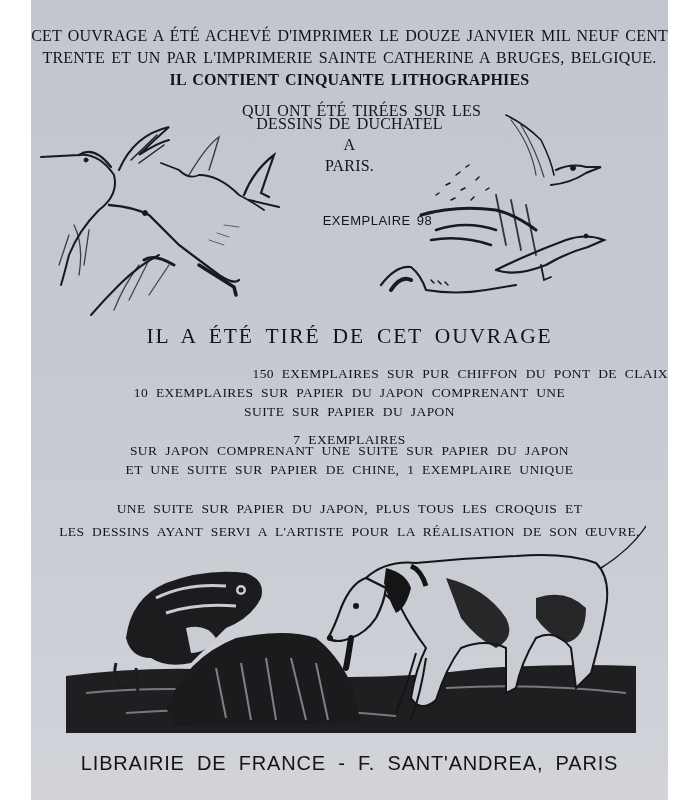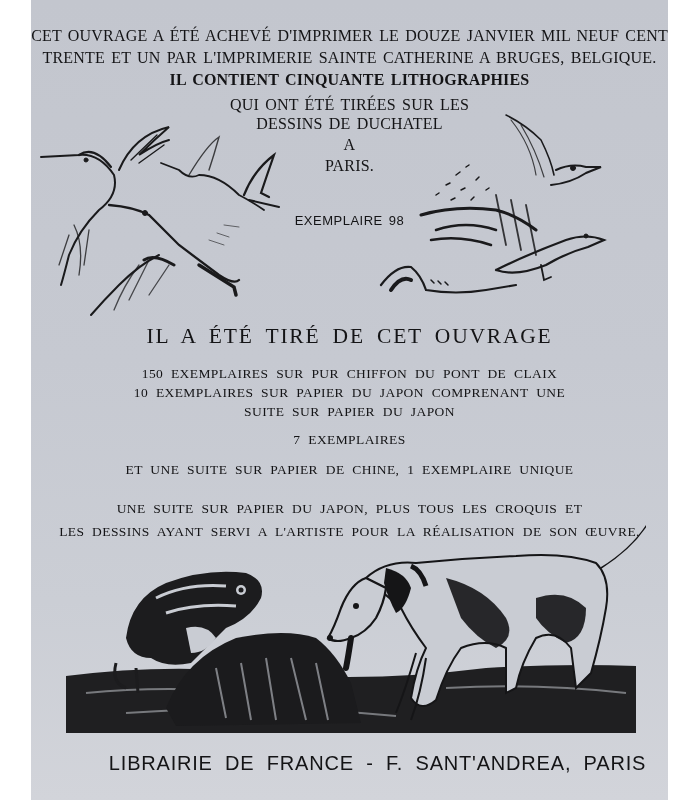--- a/index.html
+++ b/index.html
@@ -30,20 +30,21 @@
       text-align: center;
       white-space: nowrap;
       letter-spacing: 0.2px;
       word-spacing: 2px;
     }
     .colophon { font-size: 16px; }
     .exemplaire {
       font-family: "Liberation Sans", "DejaVu Sans", sans-serif;
       font-size: 13px;
       letter-spacing: 0.5px;
+      padding-left: 28px;
     }
     .heading {
       font-size: 21.5px;
       letter-spacing: 1.8px;
       word-spacing: 5px;
     }
     .tirage {
       font-size: 13.5px;
       letter-spacing: 0.4px;
       word-spacing: 4px;
@@ -61,21 +62,21 @@
     svg { display: block; }
   </style>
 </head>
 <body>
 
 <div class="page">
 
   <div class="line colophon" style="top:27px;">CET OUVRAGE A ÉTÉ ACHEVÉ D'IMPRIMER LE DOUZE JANVIER MIL NEUF CENT</div>
   <div class="line colophon" style="top:49px;">TRENTE ET UN PAR L'IMPRIMERIE SAINTE CATHERINE A BRUGES, BELGIQUE.</div>
   <div class="line colophon" style="top:71px;font-weight:bold;">IL CONTIENT CINQUANTE LITHOGRAPHIES</div>
-  <div class="line colophon" style="top:96px;">QUI ONT ÉTÉ TIRÉES SUR LES</div>
+  <div class="line colophon" style="top:102px;padding-left:12px;">QUI ONT ÉTÉ TIRÉES SUR LES</div>
   <div class="line colophon" style="top:115px;">DESSINS DE DUCHATEL</div>
   <div class="line colophon" style="top:136px;">A</div>
   <div class="line colophon" style="top:157px;">PARIS.</div>
 
   <div class="line exemplaire" style="top:213px;">EXEMPLAIRE 98</div>
 
   <div class="illus" style="left:8px; top:115px; width:250px; height:205px;">
     <svg width="250" height="205" viewBox="0 0 250 205">
       <g fill="none" stroke="#1a1a1c" stroke-linecap="round">
 
@@ -124,24 +125,25 @@
 
         <path d="M5 180 Q20 160 35 162 Q45 170 50 185 Q80 190 110 185 L140 180" stroke-width="2.2"></path>
         <path d="M15 185 Q25 170 35 175" stroke-width="4"></path>
         <path d="M55 175 l3 3 M62 176 l3 3 M69 177 l3 3" stroke-width="1.5"></path>
       </g>
     </svg>
   </div>
 
   <div class="line heading" style="top:324px;">IL A ÉTÉ TIRÉ DE CET OUVRAGE</div>
 
-  <div class="line tirage" style="top:366px;">150 EXEMPLAIRES SUR PUR CHIFFON DU PONT DE CLAIX</div>
+  <div class="line tirage" style="top:366px;text-align:right;">150 EXEMPLAIRES SUR PUR CHIFFON DU PONT DE CLAIX</div>
   <div class="line tirage" style="top:385px;">10 EXEMPLAIRES SUR PAPIER DU JAPON COMPRENANT UNE</div>
   <div class="line tirage" style="top:404px;">SUITE SUR PAPIER DU JAPON</div>
   <div class="line tirage" style="top:432px;">7 EXEMPLAIRES</div>
+  <div class="line tirage" style="top:443px;">SUR JAPON COMPRENANT UNE SUITE SUR PAPIER DU JAPON</div>
   <div class="line tirage" style="top:462px;">ET UNE SUITE SUR PAPIER DE CHINE, 1 EXEMPLAIRE UNIQUE</div>
   <div class="line tirage" style="top:501px;">UNE SUITE SUR PAPIER DU JAPON, PLUS TOUS LES CROQUIS ET</div>
   <div class="line tirage" style="top:524px;text-align:center;">LES DESSINS AYANT SERVI A L'ARTISTE POUR LA RÉALISATION DE SON ŒUVRE.</div>
 
   <div class="illus" style="left:35px; top:488px; width:580px; height:250px;">
     <svg width="580" height="250" viewBox="0 0 580 250">
 
       <path d="M0 188 Q100 175 200 185 Q300 195 420 180 Q500 175 570 178 L570 245 L0 245 Z" fill="#151517" opacity="0.95"></path>
       <path d="M20 205 Q120 195 240 210 M60 225 Q200 215 330 228 M380 200 Q470 195 560 205" stroke="#d0d3da" stroke-width="2" fill="none" opacity="0.5"></path>
 
@@ -165,14 +167,14 @@
       <circle cx="290" cy="118" r="3" fill="#151517"></circle>
       <circle cx="264" cy="150" r="3" fill="#151517"></circle>
       <path d="M285 150 Q282 170 280 180" stroke="#151517" stroke-width="6" fill="none" stroke-linecap="round"></path>
 
       <path d="M350 165 Q340 200 330 225 M360 170 Q355 205 345 232" stroke="#151517" stroke-width="2" fill="none"></path>
 
       <path d="M535 80 Q575 55 590 20 Q595 5 585 -5" stroke="#151517" stroke-width="1.5" fill="none"></path>
     </svg>
   </div>
 
-  <div class="line publisher" style="top:752px;margin-left:28px;">LIBRAIRIE DE FRANCE - F. SANT'ANDREA, PARIS</div>
+  <div class="line publisher" style="top:752px;">LIBRAIRIE DE FRANCE - F. SANT'ANDREA, PARIS</div>
 </div>
 
 </body></html>

